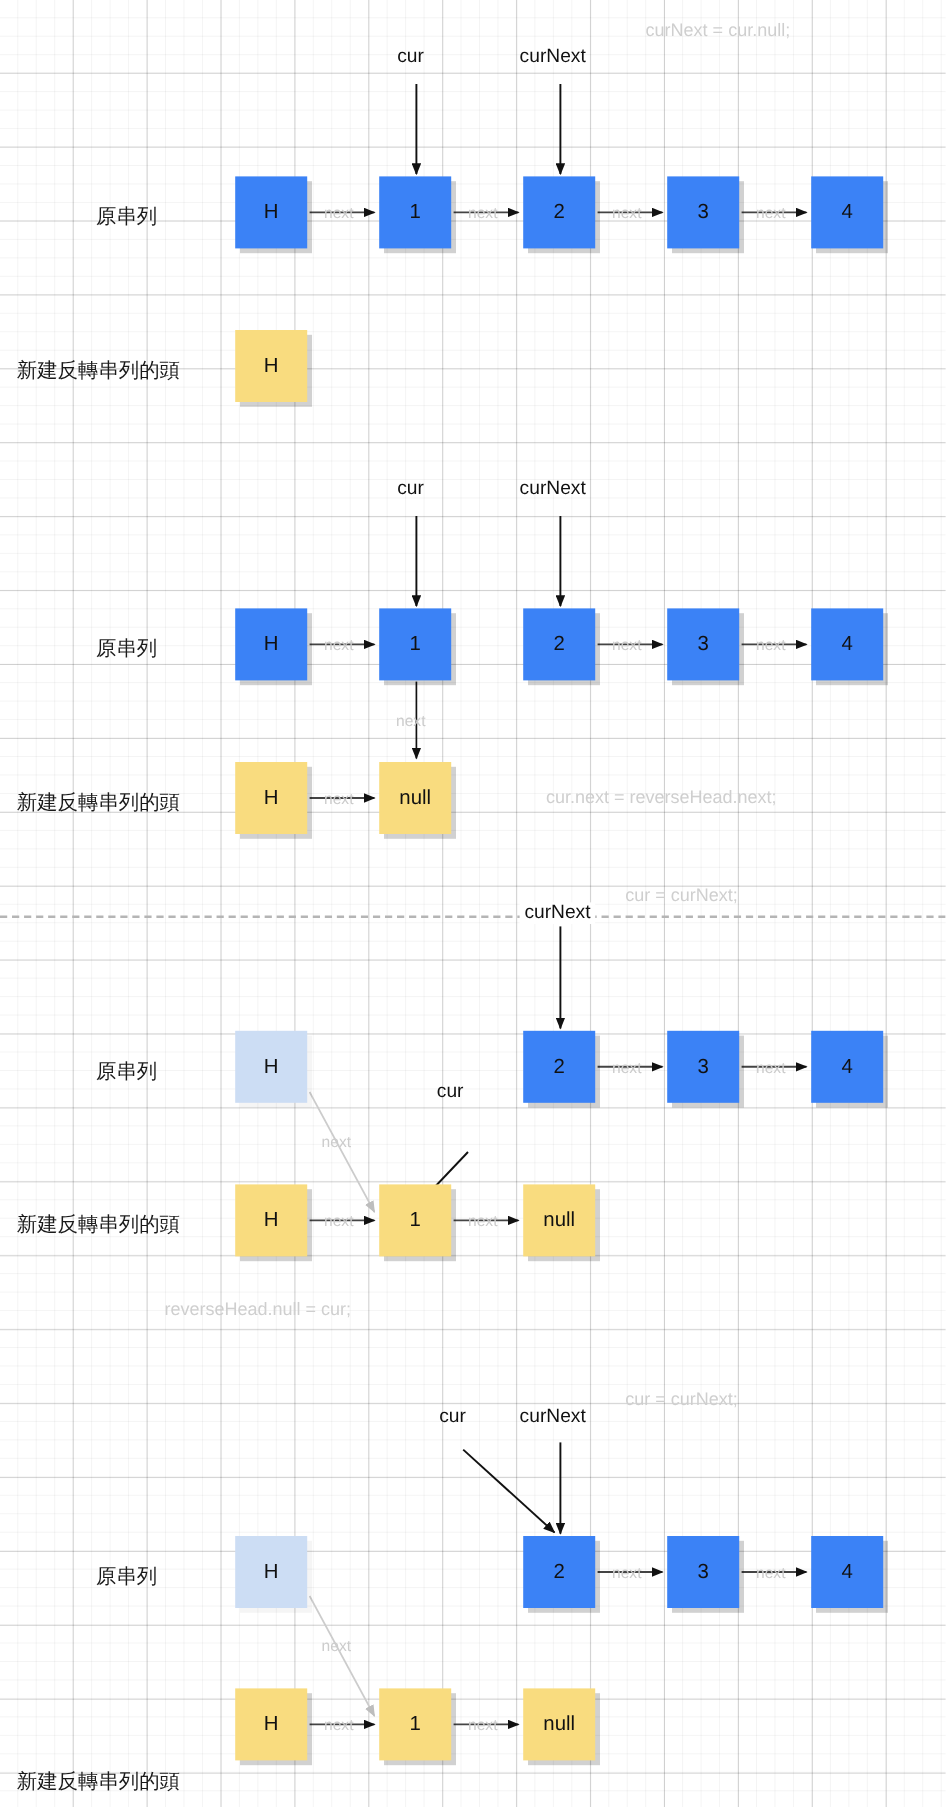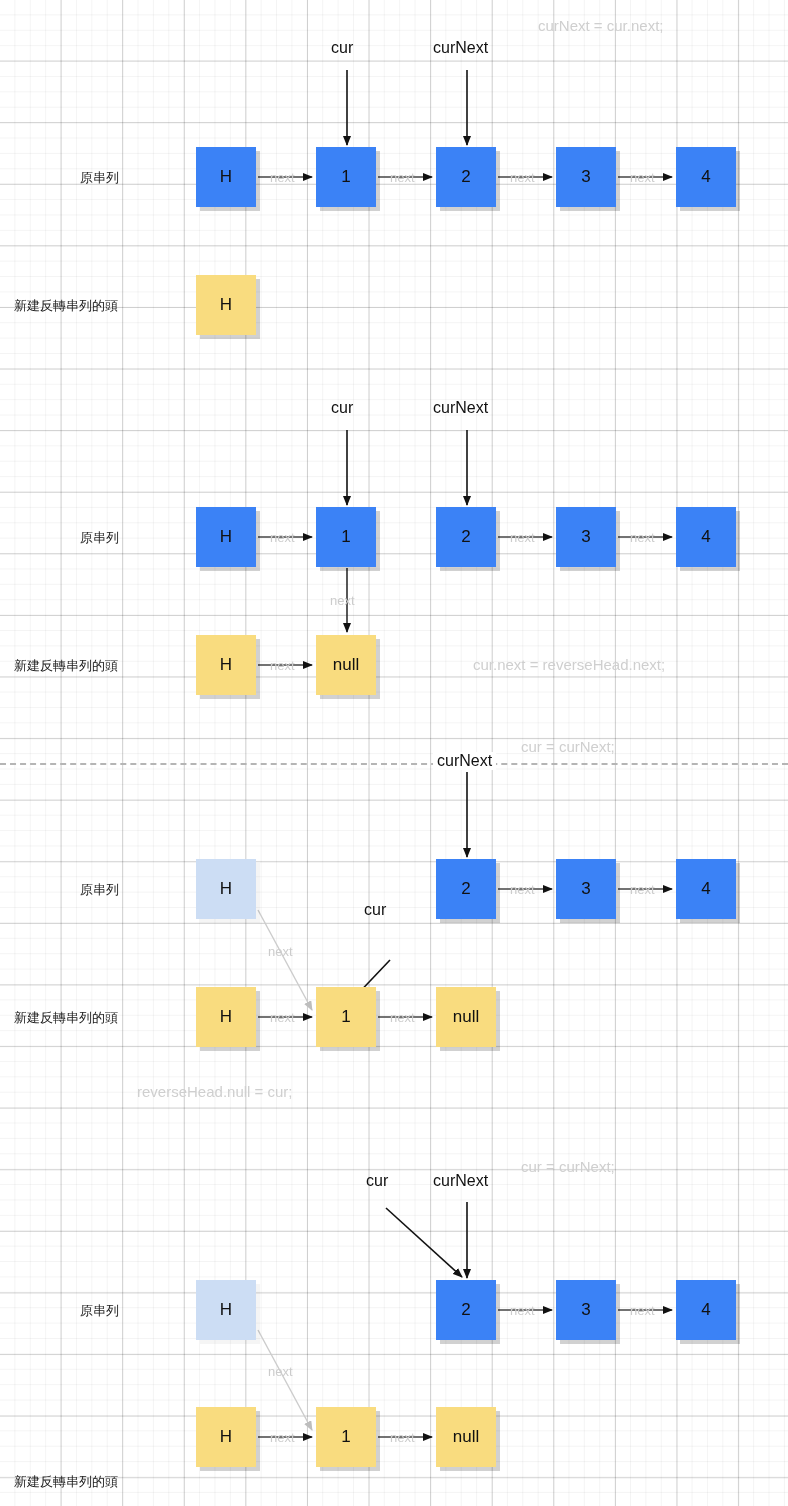--- a/index.html
+++ b/index.html
@@ -31,21 +31,21 @@
   }
   .node.blue{background:#3b82f6;}
   .node.yellow{background:#f9dc7f;}
   .node.faded{
     background:#ccddf4;
     box-shadow:4px 4px 0 0 rgba(0,0,0,0.04);
   }
   .node .lbl{pointer-events:none;}
   .rowlabel{
     position:absolute;
-    font-size:13px;color:#1a1a1a;
+    font-size:17px;color:#1a1a1a;
     white-space:nowrap;
   }
   .ptrlabel{
     position:absolute;
     font-size:16px;color:#111111;
     white-space:nowrap;
   }
   .codelabel{
     position:absolute;
     font-size:15px;color:#cfcfcf;
@@ -116,21 +116,21 @@
       <line x1="467" y1="1202" x2="467" y2="1278" stroke="#111" stroke-width="1.6" marker-end="url(#ah)"></line>
       <line x1="386" y1="1208" x2="462" y2="1277" stroke="#111" stroke-width="1.6" marker-end="url(#ah)"></line>
       <line x1="498" y1="1310" x2="552" y2="1310" stroke="#444" stroke-width="1.6" marker-end="url(#ah)"></line>
       <line x1="618" y1="1310" x2="672" y2="1310" stroke="#444" stroke-width="1.6" marker-end="url(#ah)"></line>
       <line x1="258" y1="1330" x2="312" y2="1430" stroke="#cccccc" stroke-width="1.4" marker-end="url(#ahg)"></line>
       <line x1="258" y1="1437" x2="312" y2="1437" stroke="#444" stroke-width="1.6" marker-end="url(#ah)"></line>
       <line x1="378" y1="1437" x2="432" y2="1437" stroke="#444" stroke-width="1.6" marker-end="url(#ah)"></line>
     </g>
   </svg>
 
-  <div class="codelabel" style="left:538px;top:17px;">curNext = cur.next;</div>
+  <div class="codelabel" style="left:538px;top:17px;">curNext = cur.null;</div>
   <div class="ptrlabel" style="left:331px;top:39px;">cur</div>
   <div class="ptrlabel" style="left:433px;top:39px;">curNext</div>
 
   <div class="rowlabel" style="left:80px;top:169px;">原串列</div>
   <div class="node blue" style="left:196px;top:147px;">
       <span class="lbl">H</span>
     </div>
   <div class="node blue" style="left:316px;top:147px;">
       <span class="lbl">1</span>
     </div>
@@ -178,21 +178,21 @@
   <div class="nextlabel" style="left:330px;top:593px;">next</div>
 
   <div class="rowlabel" style="left:14px;top:657px;">新建反轉串列的頭</div>
   <div class="node yellow" style="left:196px;top:635px;">
       <span class="lbl">H</span>
     </div>
   <div class="node yellow" style="left:316px;top:635px;">
       <span class="lbl">null</span>
     </div>
   <div class="nextlabel" style="left:270px;top:658px;">next</div>
-  <div class="codelabel" style="left:473px;top:656px;">cur.next = reverseHead.next;</div>
+  <div class="codelabel" style="left:455px;top:656px;">cur.next = reverseHead.next;</div>
 
   <div class="codelabel" style="left:521px;top:738px;">cur = curNext;</div>
   <div class="dashline" style="top:763px;"></div>
   <div class="ptrlabel" style="left:433px;top:752px;background:#fff;padding:0 4px;">curNext</div>
 
   <div class="rowlabel" style="left:80px;top:881px;">原串列</div>
   <div class="node faded" style="left:196px;top:859px;">
       <span class="lbl">H</span>
     </div>
   <div class="node blue" style="left:436px;top:859px;">

